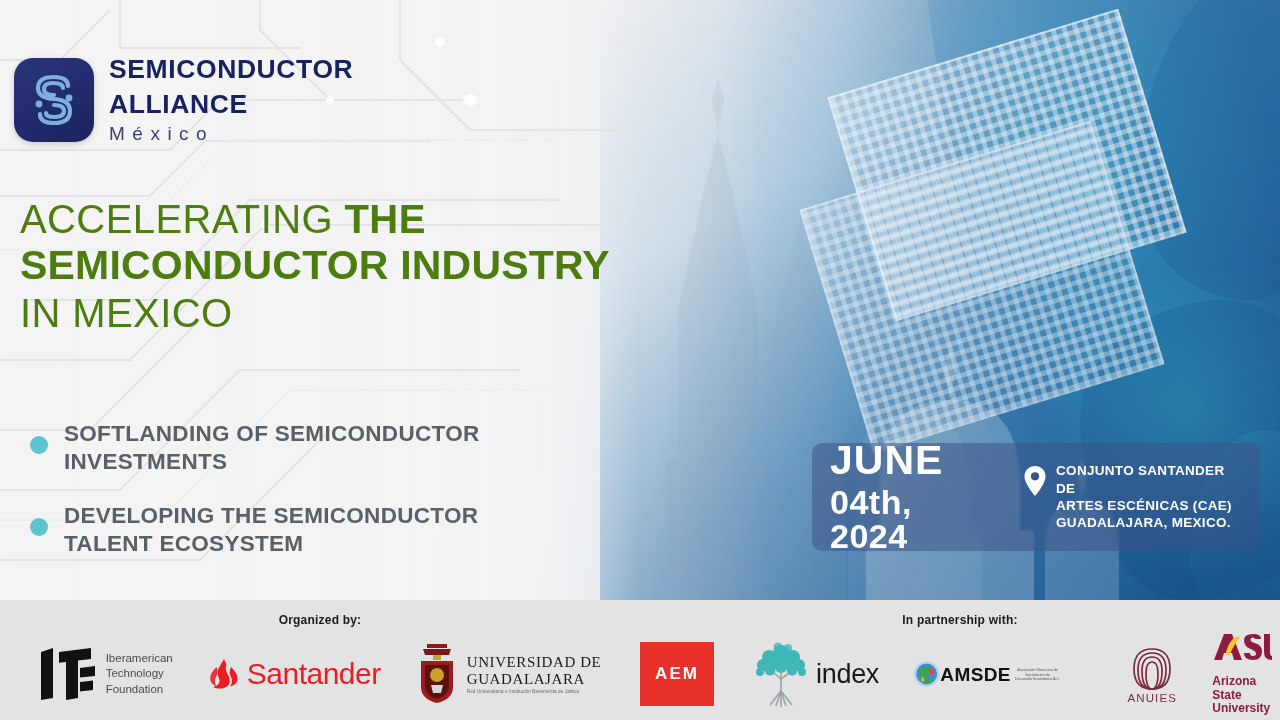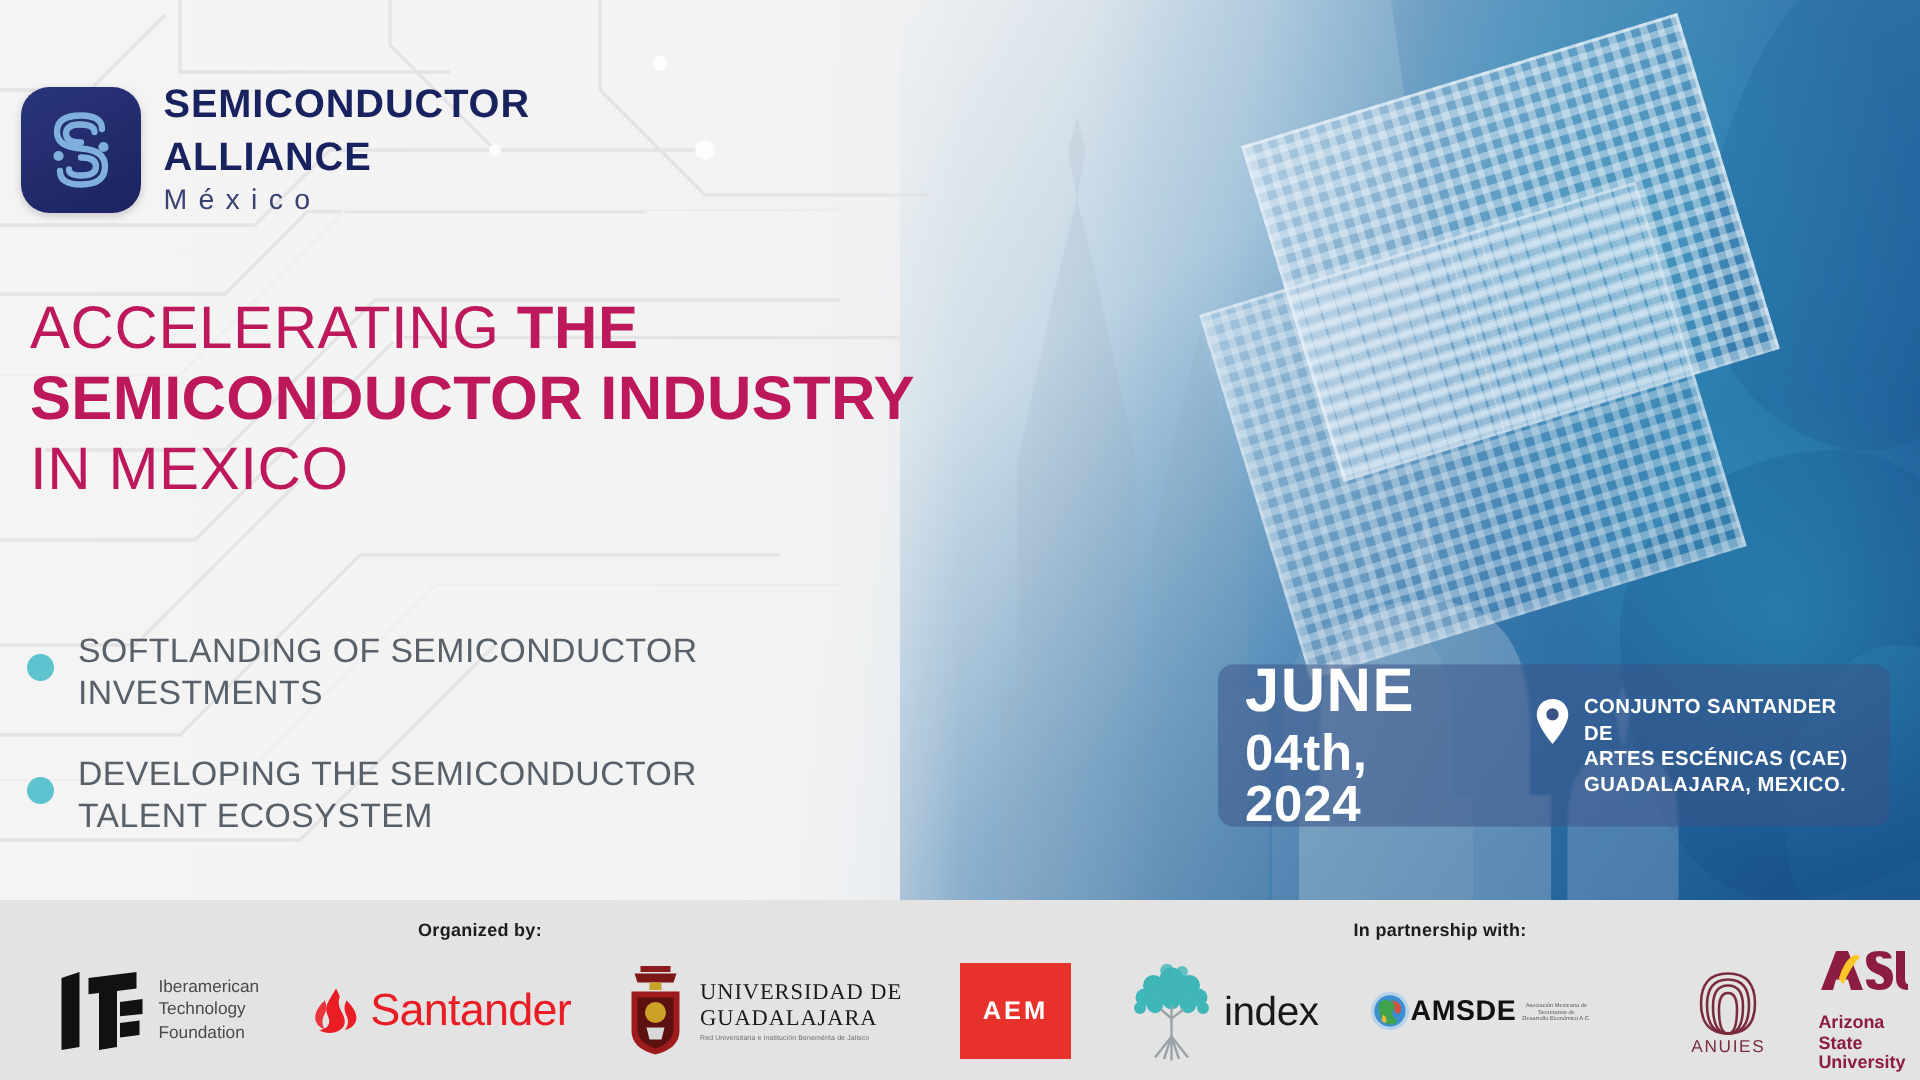--- a/index.html
+++ b/index.html
@@ -54,27 +54,27 @@
   .logo-wrap{position:absolute;left:14px;top:56px;display:flex;align-items:center;gap:15px;justify-content:flex-end;}
   .logo-mark{width:80px;height:84px;border-radius:19px;
     background:linear-gradient(150deg,#2a357a,#1b2360);
     box-shadow:0 2px 6px rgba(0,0,0,.18);display:flex;align-items:center;justify-content:center;}
   .logo-text{line-height:1;}
   .logo-l1,.logo-l2{font-size:26.5px;font-weight:bold;color:#17225e;letter-spacing:.6px;}
   .logo-l2{margin-top:8px;}
   .logo-l3{font-size:19px;color:#3a4272;letter-spacing:7.5px;margin-top:7px;}
 
   
-  .headline{position:absolute;left:20px;top:196px;color:#be185d;line-height:1.16;}
+  .headline{position:absolute;left:20px;top:196px;color:#4d7c0f;line-height:1.16;}
   .hl{font-size:40px;letter-spacing:.4px;white-space:nowrap;}
   .hl.l2{font-size:41px;font-weight:bold;letter-spacing:.2px;}
   .hl b{font-weight:bold;}
 
   
-  .bullets{position:absolute;left:18px;top:420px;}
+  .bullets{position:absolute;left:30px;top:420px;font-weight:bold;}
   .bullet{display:flex;align-items:flex-start;gap:16px;margin-bottom:26px;}
   .dot{width:18px;height:18px;border-radius:50%;background:#5cc3cf;flex:none;margin-top:16px;}
   .btext{font-size:22.5px;color:#58606a;line-height:1.24;letter-spacing:.3px;white-space:pre-line;}
 
   
   .datebox{position:absolute;left:812px;top:443px;width:448px;height:108px;
     border-radius:10px;background:rgba(60,82,135,.52);
     backdrop-filter:blur(1px);display:flex;align-items:center;padding:0 18px;box-sizing:border-box;}
   .date{color:#fff;line-height:1.02;}
   .d1{font-size:41px;font-weight:bold;letter-spacing:1px;}

